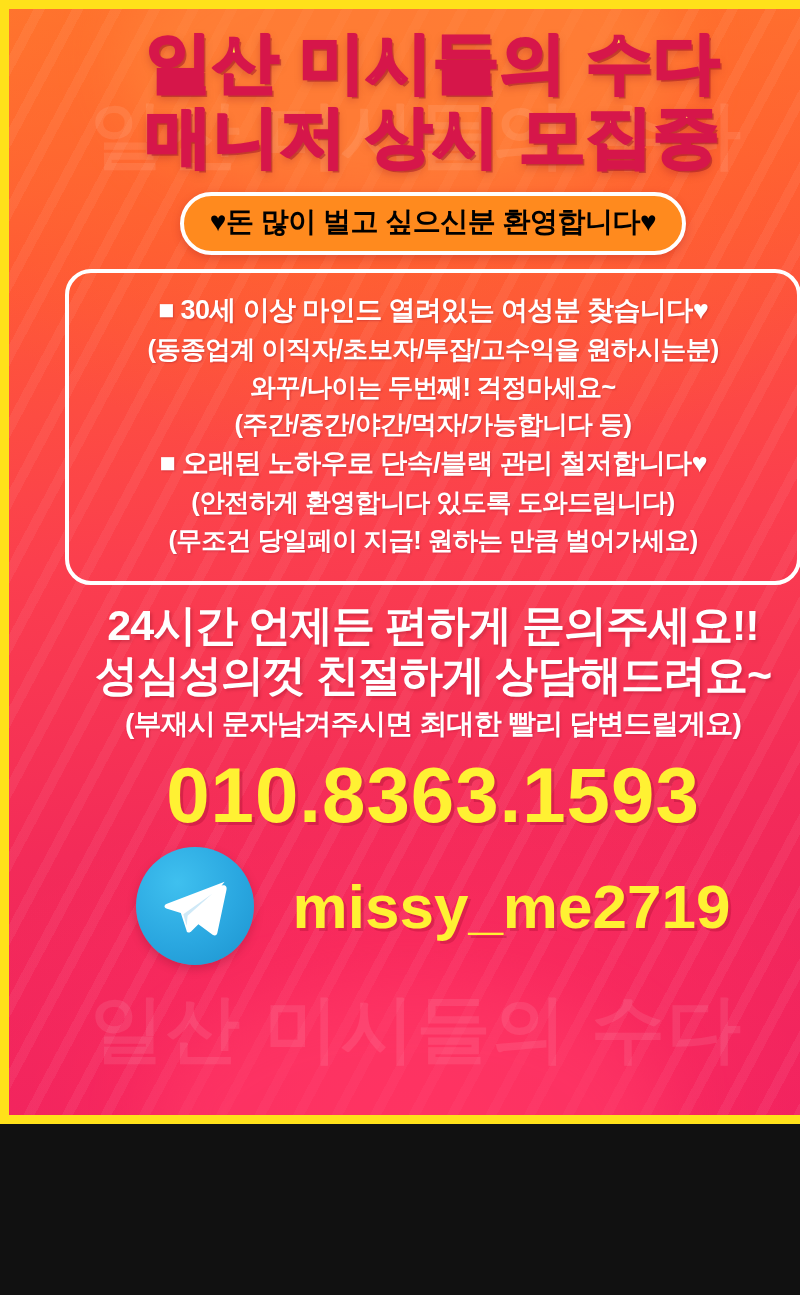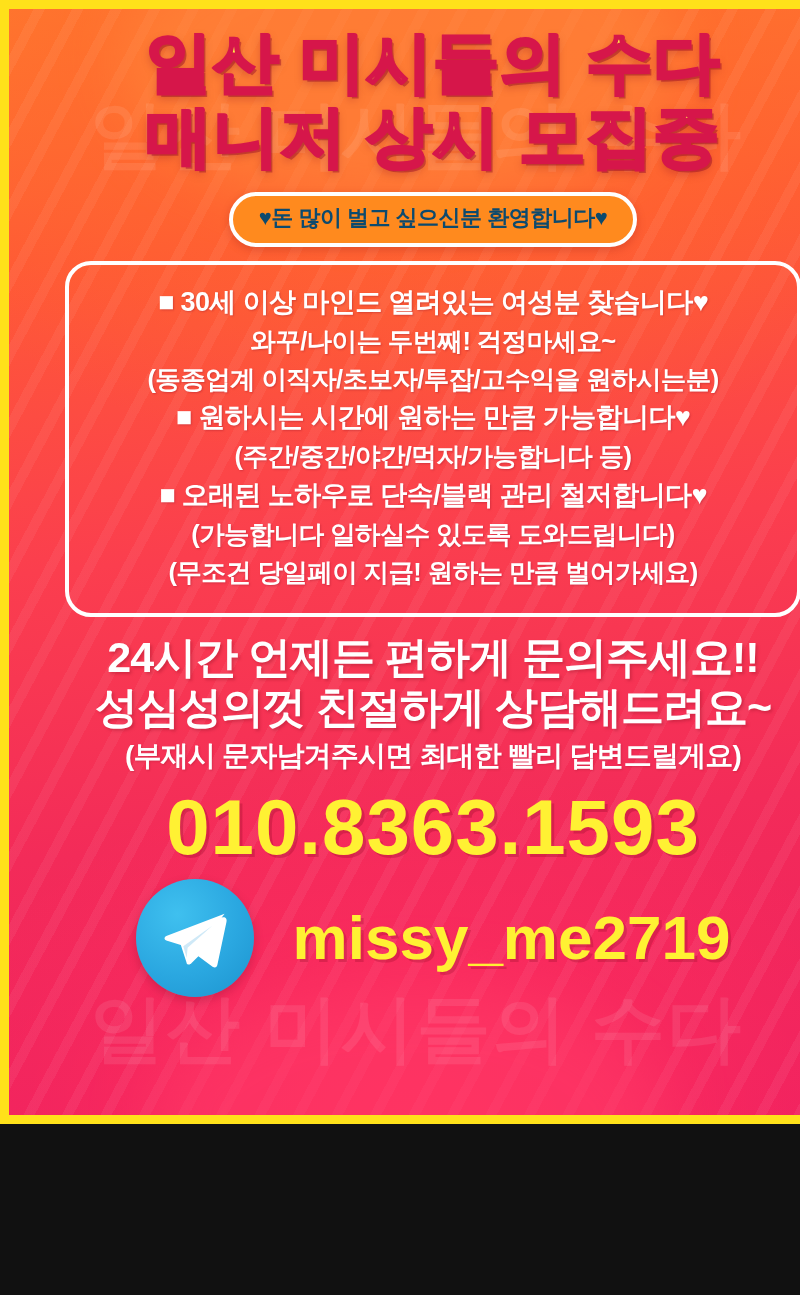--- a/index.html
+++ b/index.html
@@ -87,22 +87,22 @@
   .pill-wrap {
     display: flex;
     justify-content: center;
     margin-top: 18px;
   }
   .pill {
     background: #ff8a1e;
     border: 4px solid #ffffff;
     border-radius: 40px;
     padding: 7px 26px 10px;
-    color: #0c4a6e;
-    font-size: 22px;
+    color: #000000;
+    font-size: 28px;
     font-weight: 900;
     letter-spacing: -0.5px;
     white-space: nowrap;
     box-shadow: 0 3px 8px rgba(140,20,20,.25);
   }
 
   
   .body-box {
     margin: 14px 18px 16px;
     border: 4px solid #ffffff;
@@ -205,26 +205,25 @@
       <div class="line">일산 미시들의 수다</div>
       <div class="line">매니저 상시 모집중</div>
     </div>
 
     <div class="pill-wrap">
       <div class="pill">♥돈 많이 벌고 싶으신분 환영합니다♥</div>
     </div>
 
     <div class="body-box">
       <div class="row">■ 30세 이상 마인드 열려있는 여성분 찾습니다♥</div>
+      <div class="row sub">(동종업계 이직자/초보자/투잡/고수익을 원하시는분)</div>
       <div class="row sub">와꾸/나이는 두번째! 걱정마세요~</div>
-      <div class="row sub">(동종업계 이직자/초보자/투잡/고수익을 원하시는분)</div>
-      <div class="row">■ 원하시는 시간에 원하는 만큼 가능합니다♥</div>
       <div class="row sub">(주간/중간/야간/먹자/가능합니다 등)</div>
       <div class="row">■ 오래된 노하우로 단속/블랙 관리 철저합니다♥</div>
-      <div class="row sub">(가능합니다 일하실수 있도록 도와드립니다)</div>
+      <div class="row sub">(안전하게 환영합니다 있도록 도와드립니다)</div>
       <div class="row sub">(무조건 당일페이 지급! 원하는 만큼 벌어가세요)</div>
     </div>
 
     <div class="call">
       <div class="big">24시간 언제든 편하게 문의주세요!!</div>
       <div class="big">성심성의껏 친절하게 상담해드려요~</div>
       <div class="note">(부재시 문자남겨주시면 최대한 빨리 답변드릴게요)</div>
     </div>
 
     <div class="phone">010.8363.1593</div>

